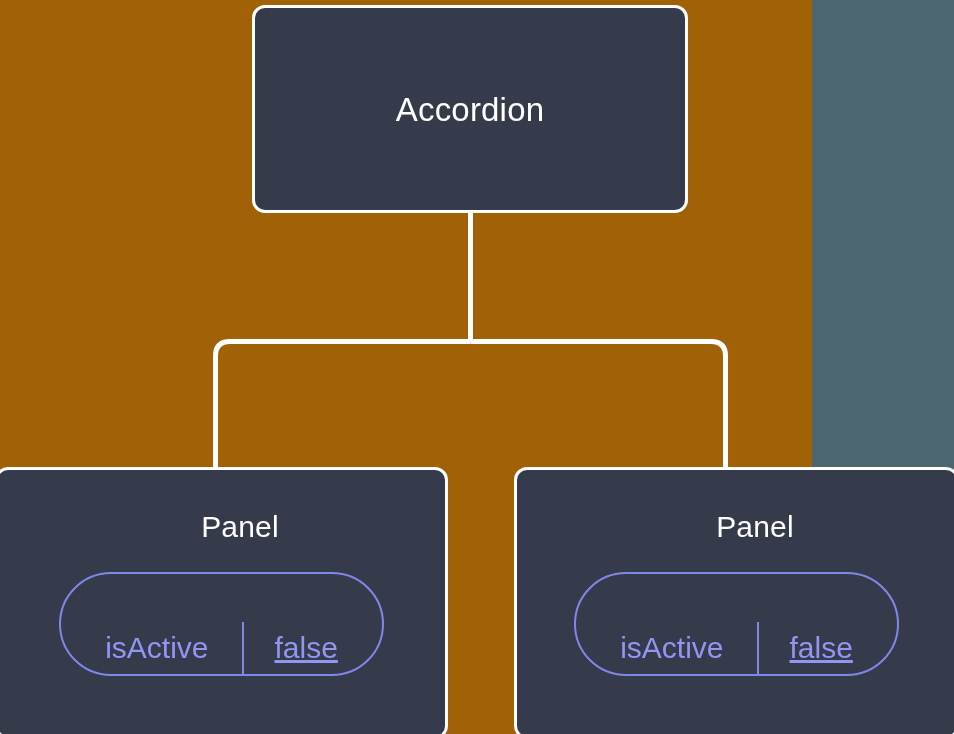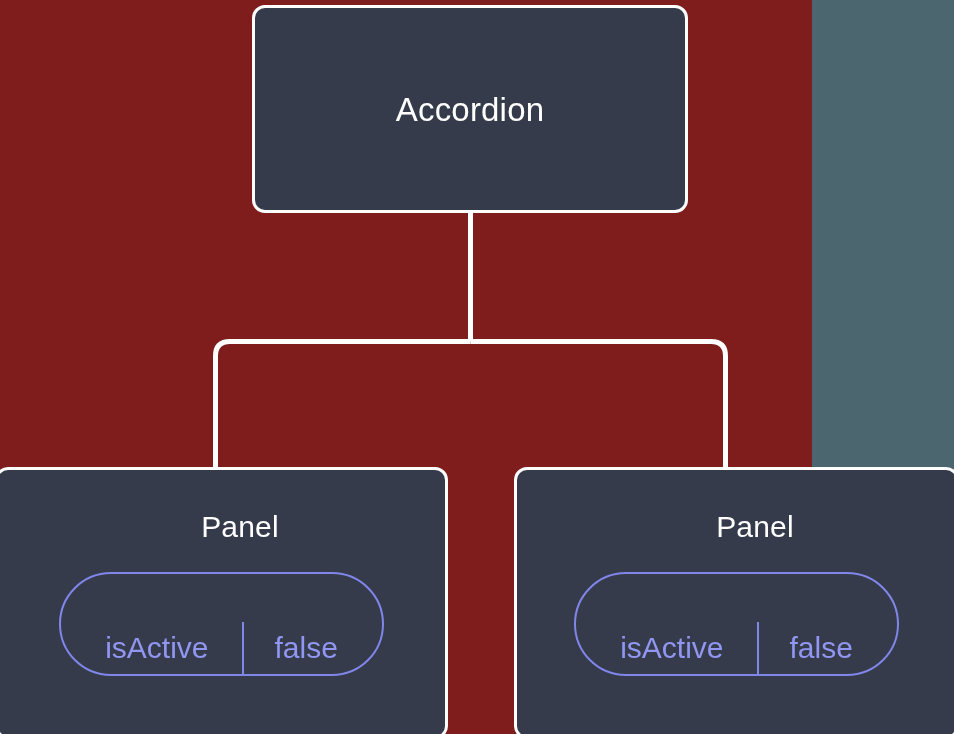--- a/index.html
+++ b/index.html
@@ -12,21 +12,21 @@
     overflow: hidden;
     background: #4c6670;
     font-family: "Liberation Sans", "DejaVu Sans", sans-serif;
     -webkit-font-smoothing: antialiased;
   }
 
   #stage {
     position: relative;
     width: 812px;
     height: 734px;
-    background: #7f1d1d;
+    background: #a16207;
   }
 
   
   #connectors {
     position: absolute;
     left: 0;
     top: 0;
     width: 954px;
     height: 734px;
     z-index: 1;
@@ -110,20 +110,21 @@
     margin-top: 48px;
   }
 
   .prop-key {
     padding: 0 34px 0 44px;
   }
 
   .prop-val {
     padding: 0 44px 0 30px;
     border-left: 2px solid #8186ea;
+    text-decoration: underline;
   }
 </style>
 </head>
 <body>
 
 <div id="stage">
 
   <svg id="connectors" viewBox="0 0 954 734" width="954" height="734" aria-hidden="true">
     <g fill="none" stroke="#ffffff" stroke-width="5" stroke-linecap="butt">
 

